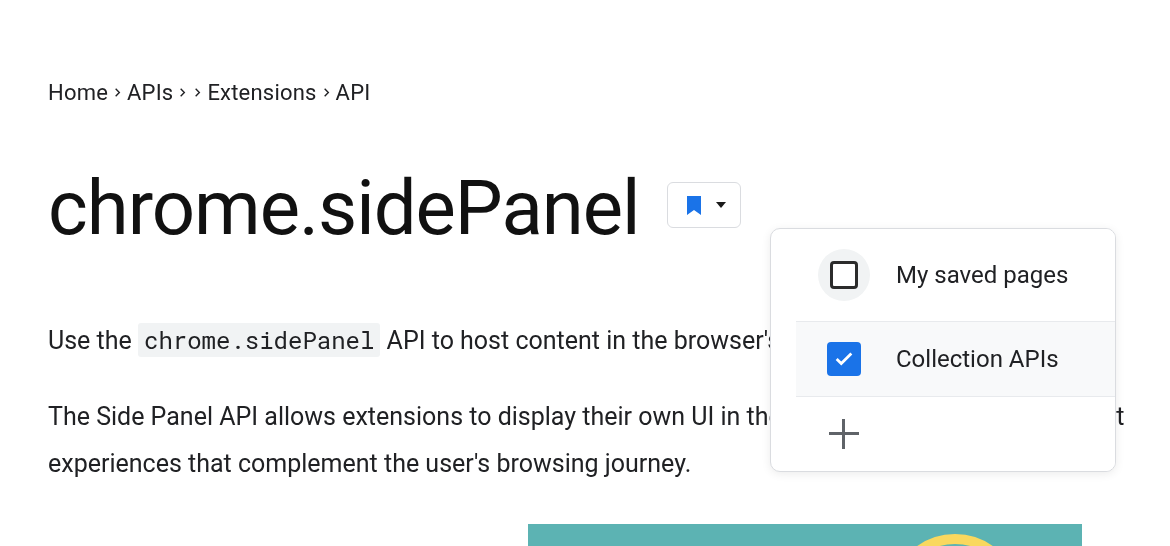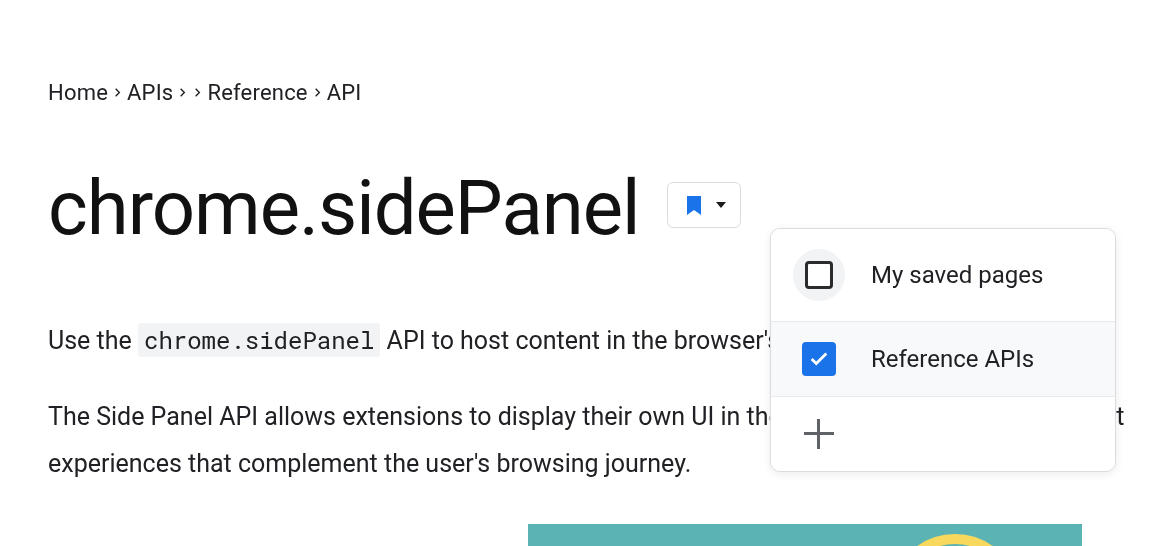--- a/index.html
+++ b/index.html
@@ -86,20 +86,21 @@
   .dropdown {
     position: absolute;
     left: 770px;
     top: 228px;
     width: 346px;
     background: #fff;
     border: 1px solid #dadce0;
     border-radius: 10px;
     box-shadow: 0 2px 10px rgba(0,0,0,0.08);
     overflow: hidden;
+    padding-left: 25px;
   }
   .dd-item {
     display: flex;
     align-items: center;
     gap: 26px;
     padding: 20px 22px;
     font-size: 24px;
     color: #202124;
     cursor: pointer;
     border-bottom: 1px solid #e8eaed;
@@ -182,21 +183,21 @@
     <svg class="chevron" viewBox="0 0 24 24">
         <path d="M8 4l8 8-8 8" fill="none" stroke="#202124" stroke-width="3"></path>
       </svg>
     <a>APIs</a>
     <svg class="chevron" viewBox="0 0 24 24">
         <path d="M8 4l8 8-8 8" fill="none" stroke="#202124" stroke-width="3"></path>
       </svg>
     <svg class="chevron" viewBox="0 0 24 24">
         <path d="M8 4l8 8-8 8" fill="none" stroke="#202124" stroke-width="3"></path>
       </svg>
-    <a>Reference</a>
+    <a>Extensions</a>
     <svg class="chevron" viewBox="0 0 24 24">
         <path d="M8 4l8 8-8 8" fill="none" stroke="#202124" stroke-width="3"></path>
       </svg>
     <a>API</a>
   </nav>
 
   <div class="title-row">
     <h1 class="page-title">chrome.sidePanel</h1>
     <div class="bookmark-button">
       <svg width="24" height="24" viewBox="0 0 24 24">
@@ -220,21 +221,21 @@
       <span class="dd-checkbox-unchecked"></span>
     </span>
     <span>My saved pages</span>
   </div>
   <div class="dd-item">
     <span class="dd-checkbox-checked">
       <svg width="22" height="22" viewBox="0 0 24 24">
           <path d="M4 12 l5 5 L20 6" fill="none" stroke="#fff" stroke-width="3"></path>
         </svg>
     </span>
-    <span>Reference APIs</span>
+    <span>Collection APIs</span>
   </div>
   <div class="dd-item">
     <span class="dd-plus"></span>
   </div>
 </div>
 
 <div class="teal-strip"></div>
 <div class="yellow-arc"></div>
 
 </body></html>

